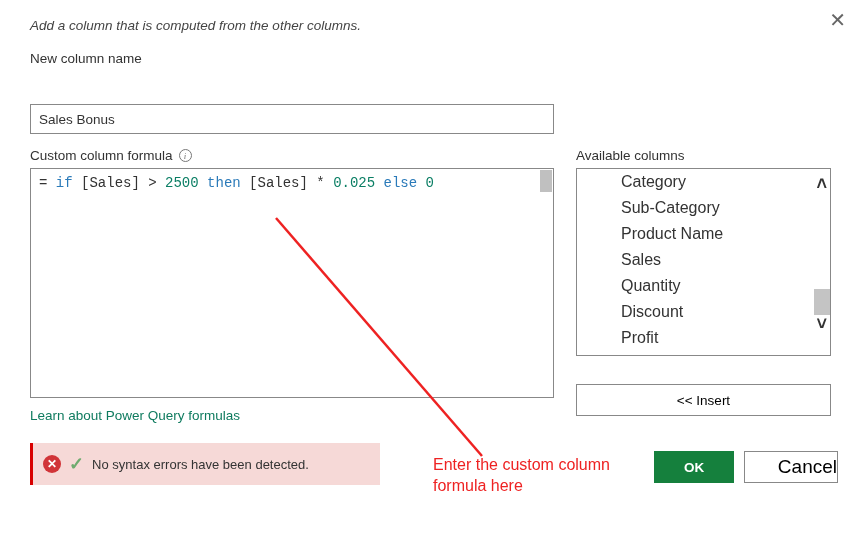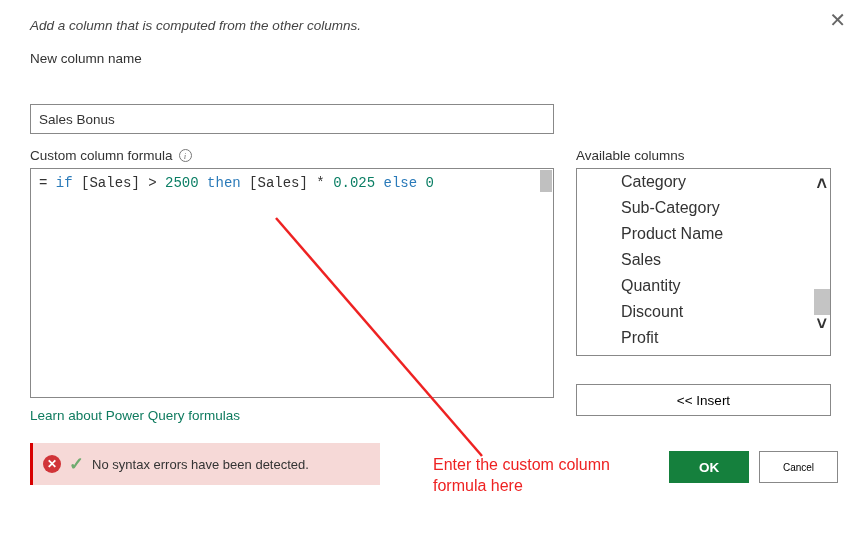--- a/index.html
+++ b/index.html
@@ -178,26 +178,27 @@
     width: 80px;
     height: 32px;
     background: #15803d;
     color: #fff;
     border: none;
     font-size: 13.5px;
     font-weight: 600;
     cursor: pointer;
   }
   .cancel-btn {
-    width: 79px;
+    width: 94px;
     height: 32px;
     background: #fff;
     border: 1px solid #888;
-    font-size: 10px;
-    cursor: pointer;
+    font-size: 19px;
+    cursor: pointer;
+    text-align: right;
   }
   .info-icon {
     display: inline-flex;
     width: 13px;
     height: 13px;
     border: 1px solid #777;
     border-radius: 50%;
     font-size: 9px;
     color: #777;
     align-items: center;

